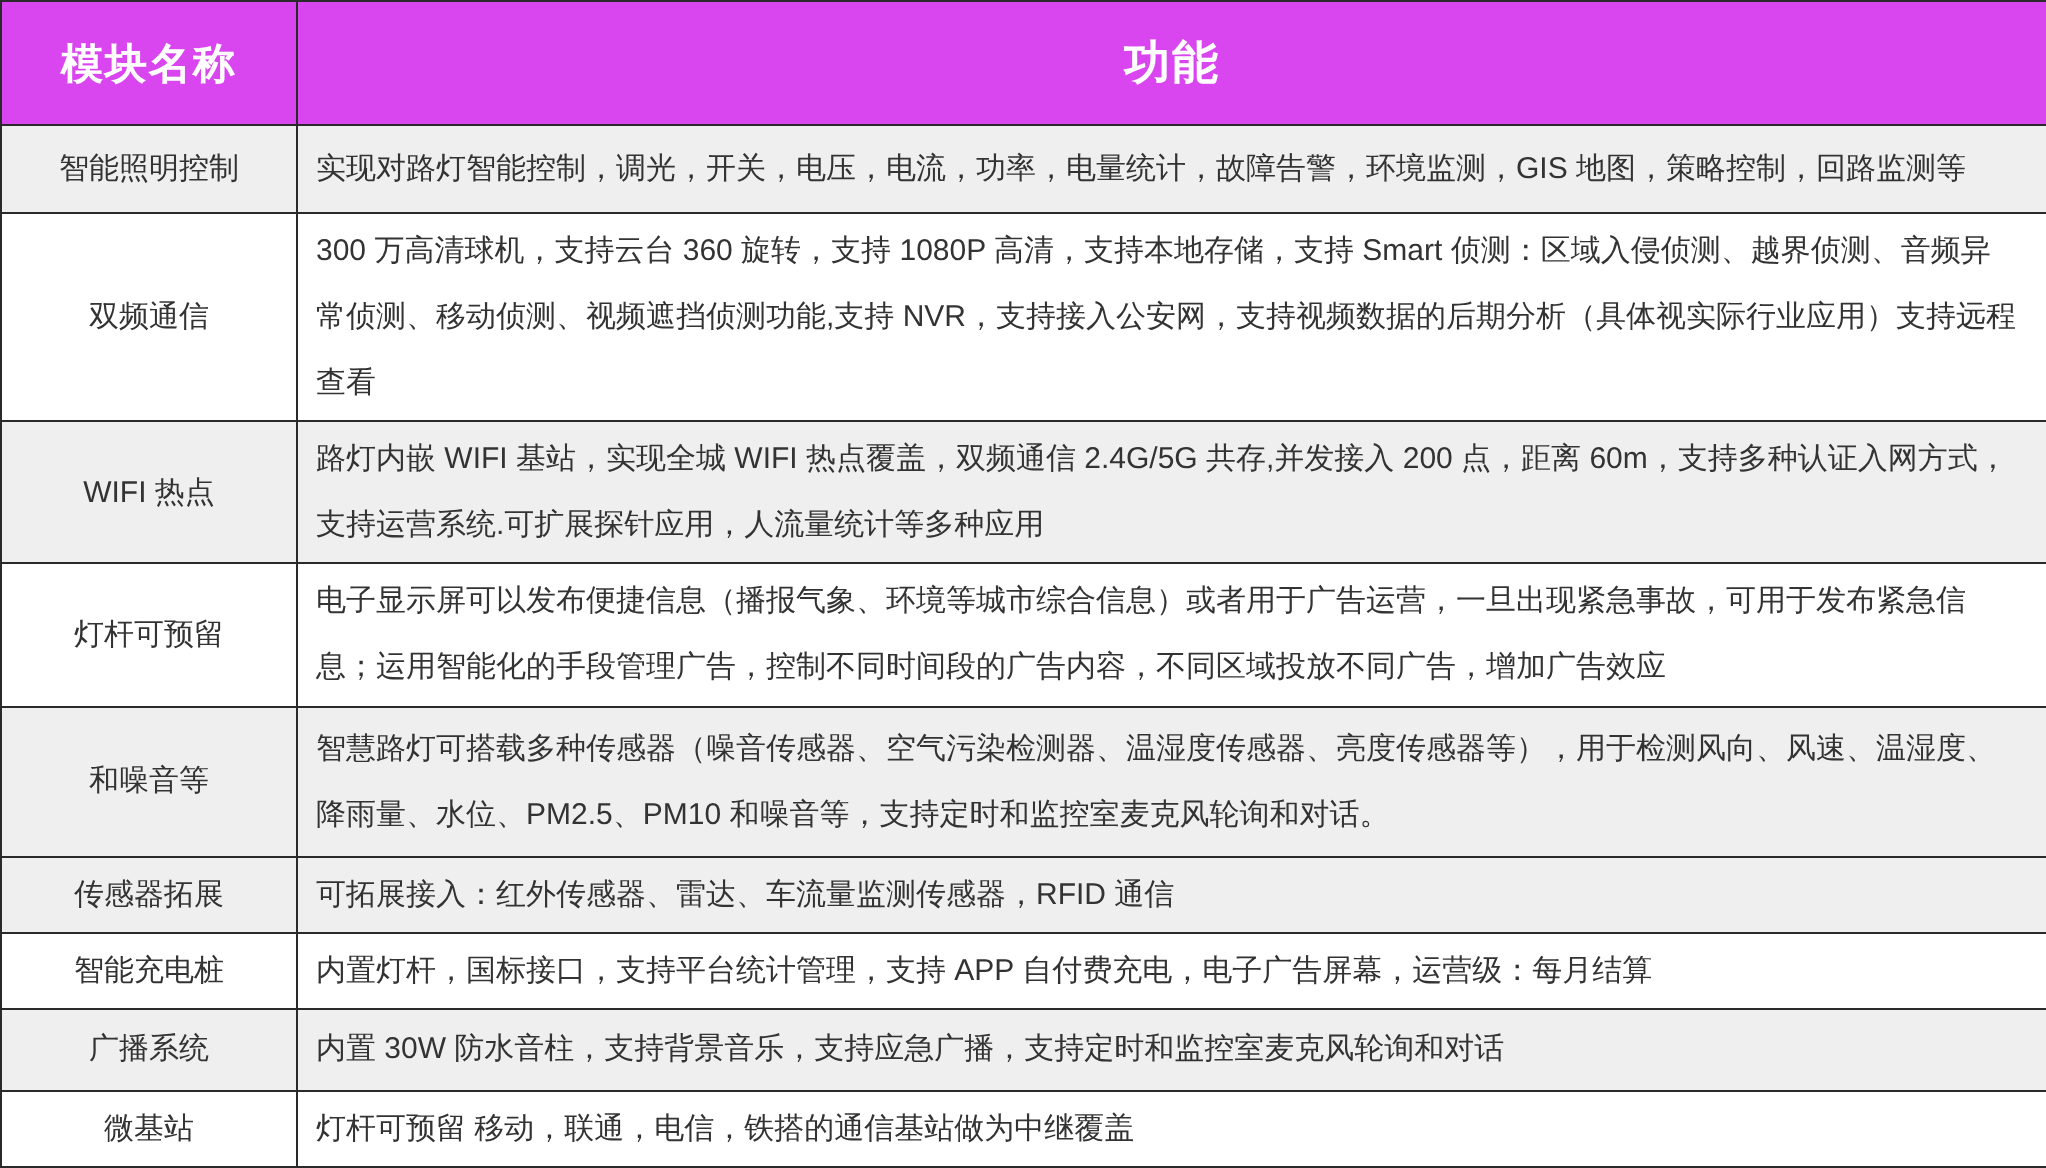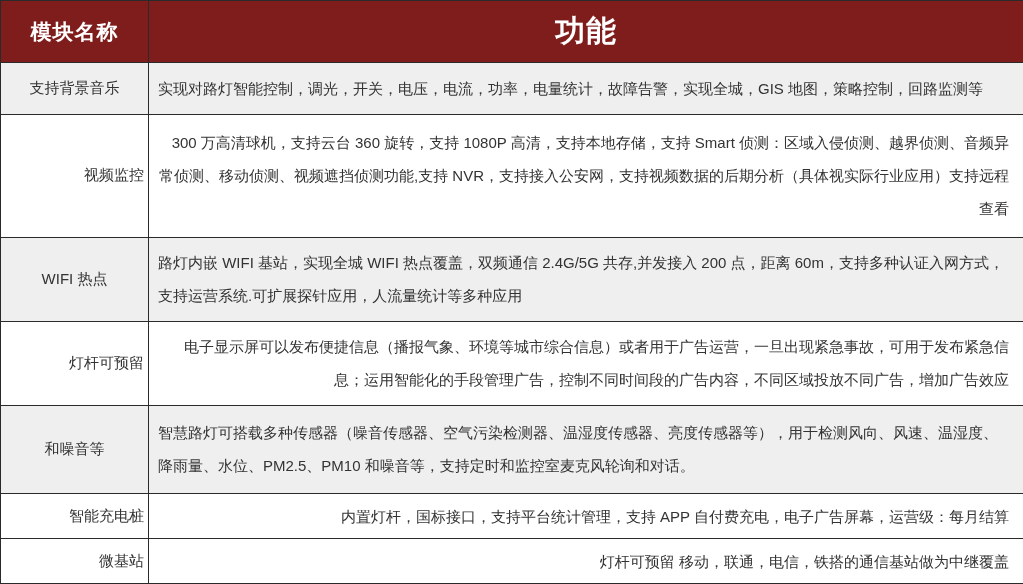--- a/index.html
+++ b/index.html
@@ -22,85 +22,93 @@
   }
   table.module-table th,
   table.module-table td {
     border: 1px solid #2a2a2a;
     vertical-align: middle;
   }
   col.module-col { width: 148px; }
   col.function-col { width: 875px; }
 
   thead th {
-    background: #7f1d1d;
+    background: #d946ef;
     color: #ffffff;
     font-weight: bold;
     height: 62px;
     text-align: center;
     letter-spacing: 1px;
   }
   th.module-head { font-size: 21px; }
-  th.function-head { font-size: 30px; }
+  th.function-head { font-size: 23px; }
 
   td.module-cell {
     text-align: center;
     font-size: 15px;
     color: #333333;
     padding: 0 4px;
   }
   td.function-cell {
     font-size: 15px;
     color: #333333;
     text-align: left;
     padding: 2px 14px 2px 9px;
     line-height: 33px;
   }
   tr.shaded td { background: #efefef; }
-  tr.plain td { background: #ffffff; text-align: right; }
+  tr.plain td { background: #ffffff; }
 </style>
 </head>
 <body>
 
 <div class="screen">
   <table class="module-table">
     <colgroup>
       <col class="module-col">
       <col class="function-col">
     </colgroup>
     <thead>
       <tr>
         <th class="module-head">模块名称</th>
         <th class="function-head">功能</th>
       </tr>
     </thead>
     <tbody>
       <tr class="shaded" style="height:44px">
-        <td class="module-cell">支持背景音乐</td>
-        <td class="function-cell">实现对路灯智能控制，调光，开关，电压，电流，功率，电量统计，故障告警，实现全城，GIS 地图，策略控制，回路监测等</td>
+        <td class="module-cell">智能照明控制</td>
+        <td class="function-cell">实现对路灯智能控制，调光，开关，电压，电流，功率，电量统计，故障告警，环境监测，GIS 地图，策略控制，回路监测等</td>
       </tr>
       <tr class="plain" style="height:70px">
-        <td class="module-cell">视频监控</td>
+        <td class="module-cell">双频通信</td>
         <td class="function-cell">300 万高清球机，支持云台 360 旋转，支持 1080P 高清，支持本地存储，支持 Smart 侦测：区域入侵侦测、越界侦测、音频异常侦测、移动侦测、视频遮挡侦测功能,支持 NVR，支持接入公安网，支持视频数据的后期分析（具体视实际行业应用）支持远程查看</td>
       </tr>
       <tr class="shaded" style="height:67px">
         <td class="module-cell">WIFI 热点</td>
         <td class="function-cell">路灯内嵌 WIFI 基站，实现全城 WIFI 热点覆盖，双频通信 2.4G/5G 共存,并发接入 200 点，距离 60m，支持多种认证入网方式，支持运营系统.可扩展探针应用，人流量统计等多种应用</td>
       </tr>
       <tr class="plain" style="height:70px">
         <td class="module-cell">灯杆可预留</td>
         <td class="function-cell">电子显示屏可以发布便捷信息（播报气象、环境等城市综合信息）或者用于广告运营，一旦出现紧急事故，可用于发布紧急信息；运用智能化的手段管理广告，控制不同时间段的广告内容，不同区域投放不同广告，增加广告效应</td>
       </tr>
       <tr class="shaded" style="height:75px">
         <td class="module-cell">和噪音等</td>
         <td class="function-cell">智慧路灯可搭载多种传感器（噪音传感器、空气污染检测器、温湿度传感器、亮度传感器等），用于检测风向、风速、温湿度、降雨量、水位、PM2.5、PM10 和噪音等，支持定时和监控室麦克风轮询和对话。</td>
       </tr>
+      <tr class="shaded" style="height:37px">
+        <td class="module-cell">传感器拓展</td>
+        <td class="function-cell">可拓展接入：红外传感器、雷达、车流量监测传感器，RFID 通信</td>
+      </tr>
       <tr class="plain" style="height:32px">
         <td class="module-cell">智能充电桩</td>
         <td class="function-cell">内置灯杆，国标接口，支持平台统计管理，支持 APP 自付费充电，电子广告屏幕，运营级：每月结算</td>
+      </tr>
+      <tr class="shaded" style="height:41px">
+        <td class="module-cell">广播系统</td>
+        <td class="function-cell">内置 30W 防水音柱，支持背景音乐，支持应急广播，支持定时和监控室麦克风轮询和对话</td>
       </tr>
       <tr class="plain" style="height:37px">
         <td class="module-cell">微基站</td>
         <td class="function-cell">灯杆可预留 移动，联通，电信，铁搭的通信基站做为中继覆盖</td>
       </tr>
 
     </tbody>
   </table>
 </div>
 

